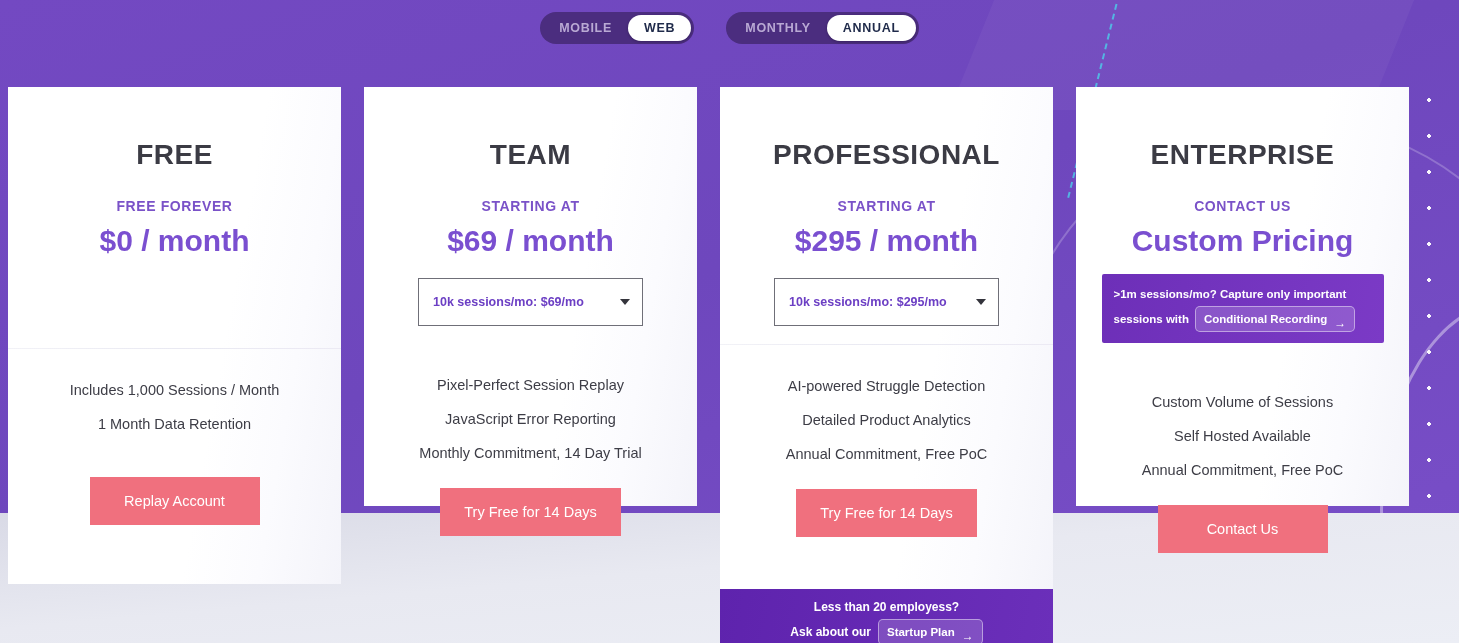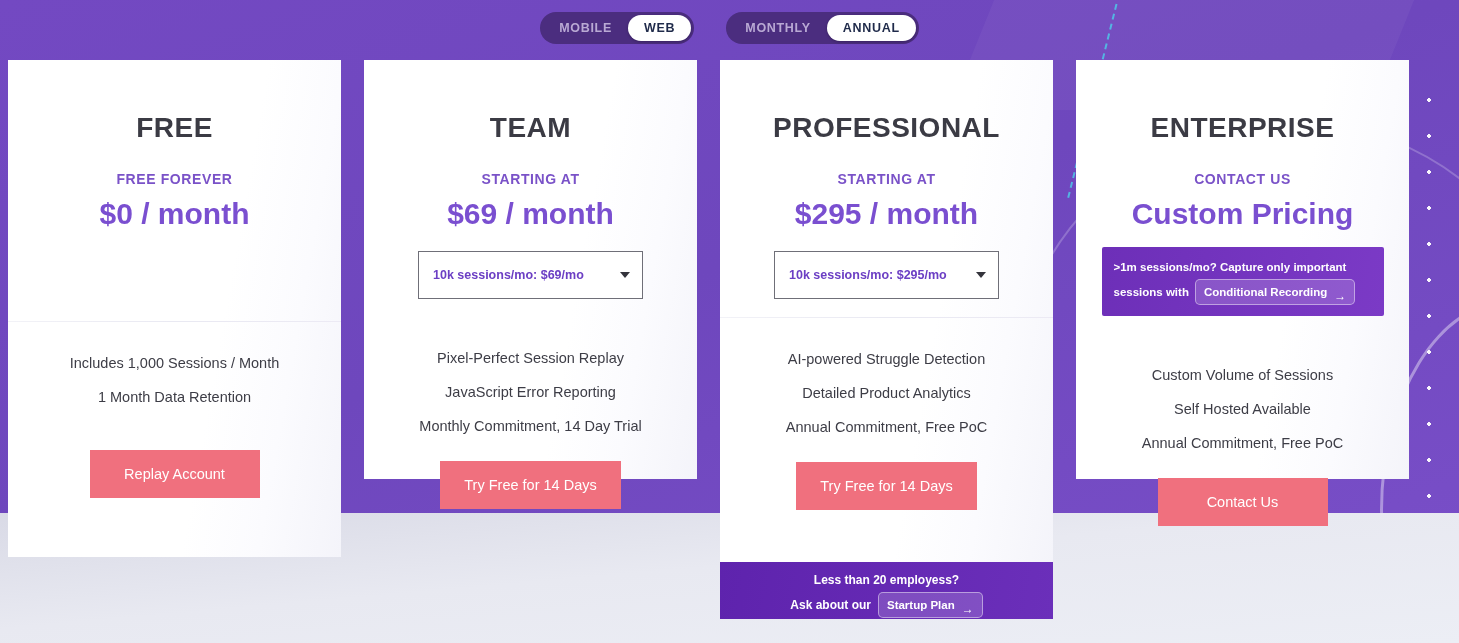--- a/index.html
+++ b/index.html
@@ -107,20 +107,21 @@
     display: flex;
     gap: 23px;
     z-index: 20;
   }
   .card {
     position: relative;
     width: 333px;
     background: linear-gradient(100deg, #ffffff 62%, #fbfbfe 80%, #f4f4fa 100%);
     display: flex;
     flex-direction: column;
+    margin-top: 27px;
   }
   .card.tall { height: 419px; }
   .card.short { height: 497px; }
   .card.pro { height: 502px; }
 
   .card-head {
     padding-top: 52px;
     text-align: center;
     flex: 0 0 auto;
   }

